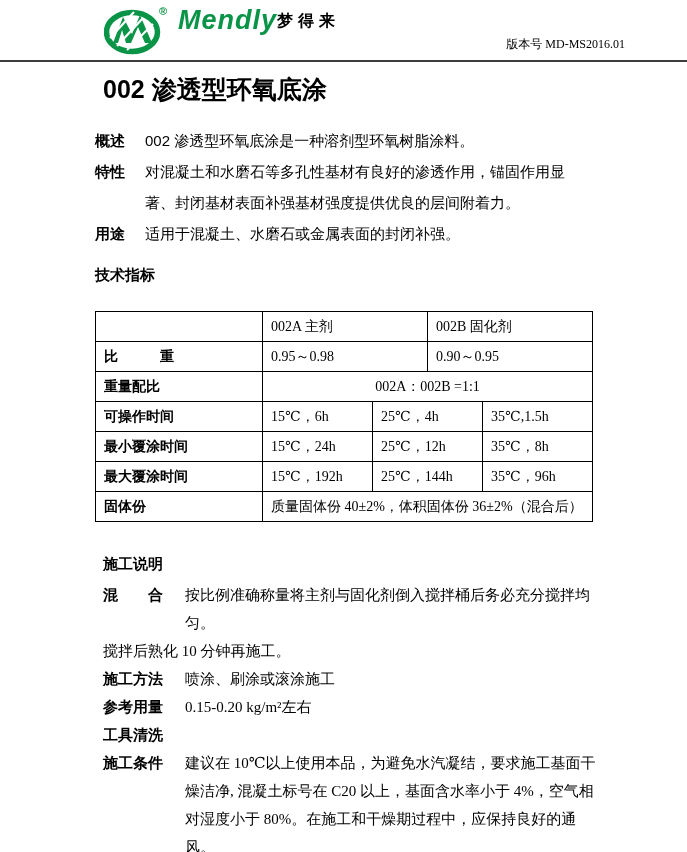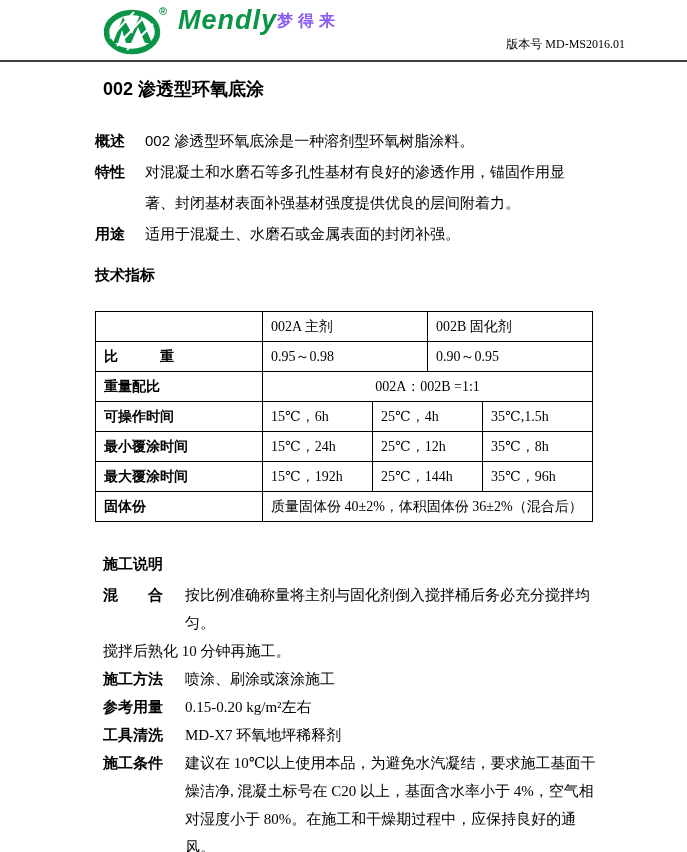--- a/index.html
+++ b/index.html
@@ -23,34 +23,34 @@
     font-family:"Liberation Sans","DejaVu Sans",sans-serif;
   }
   .logo-text { margin-left:10px; display:flex; flex-direction:row; align-items:center; }
   .brand-en {
     font-family:"Liberation Sans","DejaVu Sans",sans-serif;
     font-weight:bold; font-style:italic;
     font-size:27px; line-height:27px; color:#0a9447; letter-spacing:1px;
   }
   .brand-cn {
     font-family:"Liberation Sans","DejaVu Sans",sans-serif;
-    font-weight:bold; font-size:16px; line-height:20px; color:#8b5cf6; letter-spacing:5px;
+    font-weight:bold; font-size:16px; line-height:20px; color:#000000; letter-spacing:5px;
     margin-top:1px;
   }
   .version {
     position:absolute; right:62px; top:36px;
     font-size:12px; color:#000;
     font-family:"Liberation Serif","DejaVu Serif",serif;
   }
 
   
   .doc-title {
     margin:13px 0 0 103px;
     font-family:"Liberation Sans","DejaVu Sans",sans-serif;
-    font-weight:bold; font-size:18px; line-height:28px;
+    font-weight:bold; font-size:25px; line-height:28px;
   }
 
   
   .intro { margin:22px 95px 0 95px; }
   .intro-row { display:flex; font-size:15px; line-height:31px; }
   .intro-label {
     flex:none; width:50px;
     font-family:"Liberation Sans","DejaVu Sans",sans-serif;
     font-weight:bold;
   }
@@ -213,21 +213,20 @@
       <span class="cons-text">喷涂、刷涂或滚涂施工</span>
     </div>
 
     <div class="cons-row">
       <span class="cons-label">参考用量</span>
       <span class="cons-text">0.15-0.20 kg/m²左右</span>
     </div>
 
     <div class="cons-row">
       <span class="cons-label">工具清洗</span>
-      <span class="cons-text">MD-X7 环氧地坪稀释剂</span>
     </div>
 
     <div class="cons-row">
       <span class="cons-label">施工条件</span>
       <span class="cons-text">建议在 10℃以上使用本品，为避免水汽凝结，要求施工基面干燥洁净, 混凝土标号在 C20 以上，基面含水率小于 4%，空气相对湿度小于 80%。在施工和干燥期过程中，应保持良好的通风。</span>
     </div>
 
   </div>
 
 </div>

